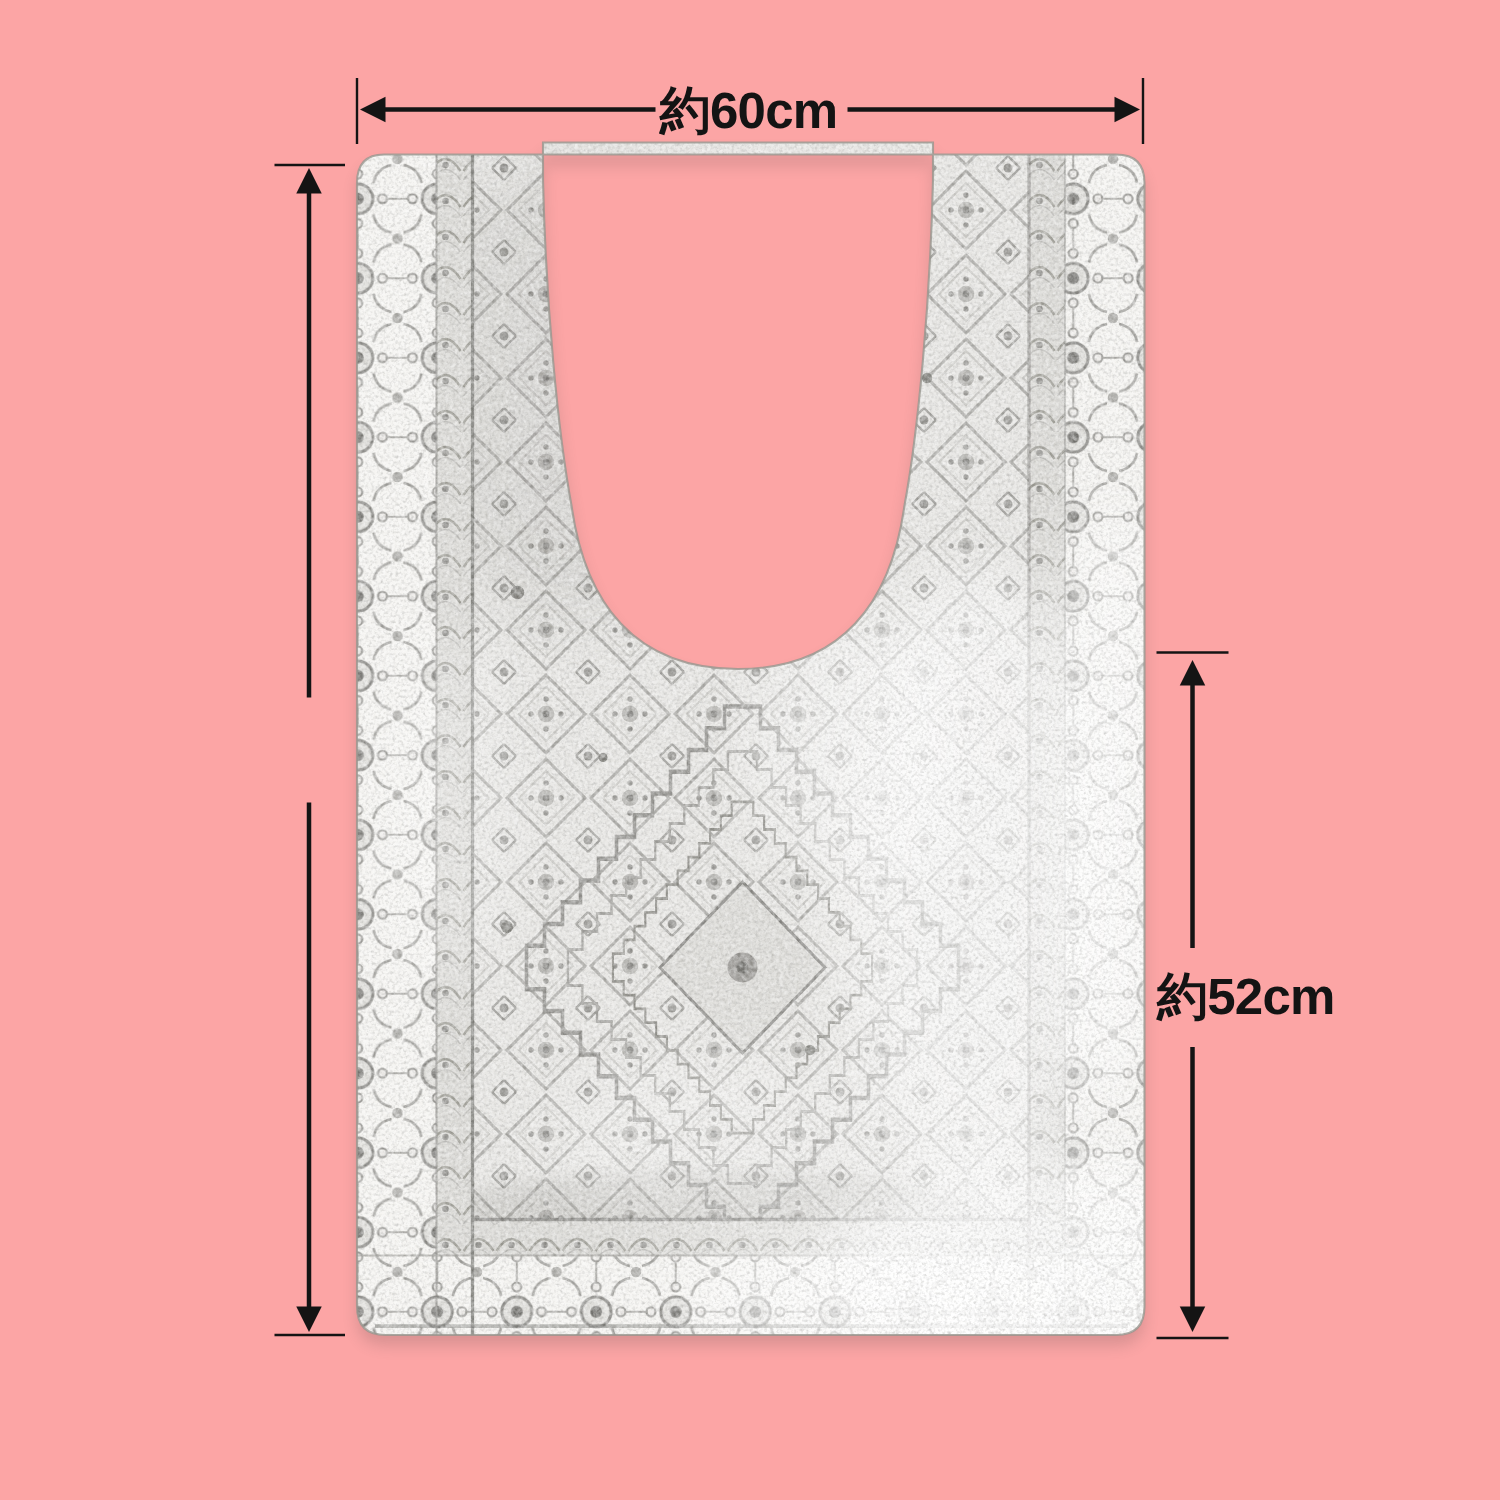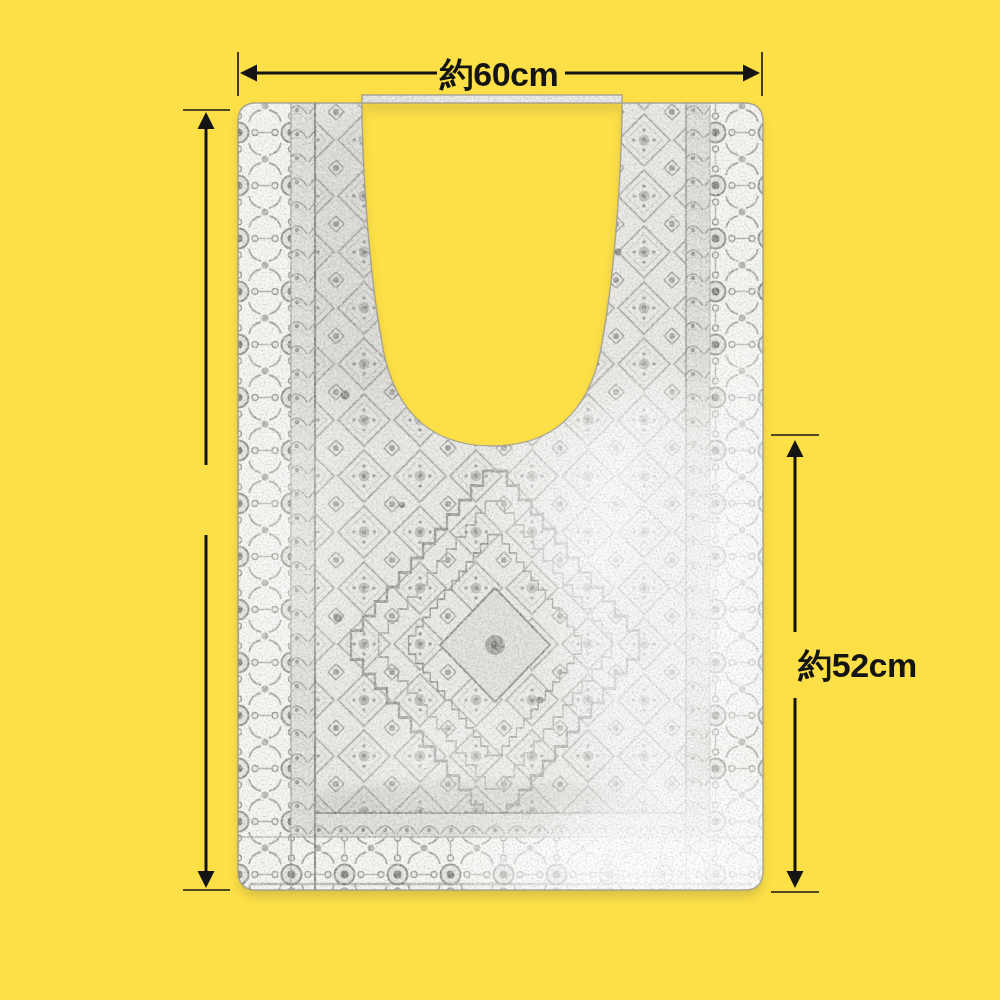--- a/index.html
+++ b/index.html
@@ -1,28 +1,28 @@
 <!DOCTYPE html>
 <html><head>
 <meta charset="utf-8">
 <style>
   html,body{margin:0;padding:0;background:#fff;}
   .canvas{
-    position:relative;width:1000px;height:1000px;background:#fde047;overflow:hidden;
+    position:relative;width:1000px;height:1000px;background:#fca5a5;overflow:hidden;
     font-family:"Liberation Sans","DejaVu Sans",sans-serif;
   }
   .canvas svg{position:absolute;left:0;top:0;}
   .dim-label{
     position:absolute;transform:translate(-50%,-50%);
     font-size:34px;font-weight:700;color:#141414;letter-spacing:-0.5px;
     white-space:nowrap;line-height:1;
   }
   .dim-label.top{left:499px;top:74px;}
   .dim-label.left{left:181px;top:500px;}
-  .dim-label.right{left:848px;top:665px;padding-left:19px;}
+  .dim-label.right{left:821px;top:665px;padding-left:19px;}
 </style>
 </head>
 <body>
 
 <div class="canvas">
 
   <svg width="1000" height="1000" viewBox="0 0 1000 1000">
     <defs>
       <path id="matPath" fill-rule="evenodd" d="
         M256,103 H744 Q763,103 763,122 V871 Q763,890 744,890 H257 Q238,890 238,871 V122 Q238,103 256,103 Z

